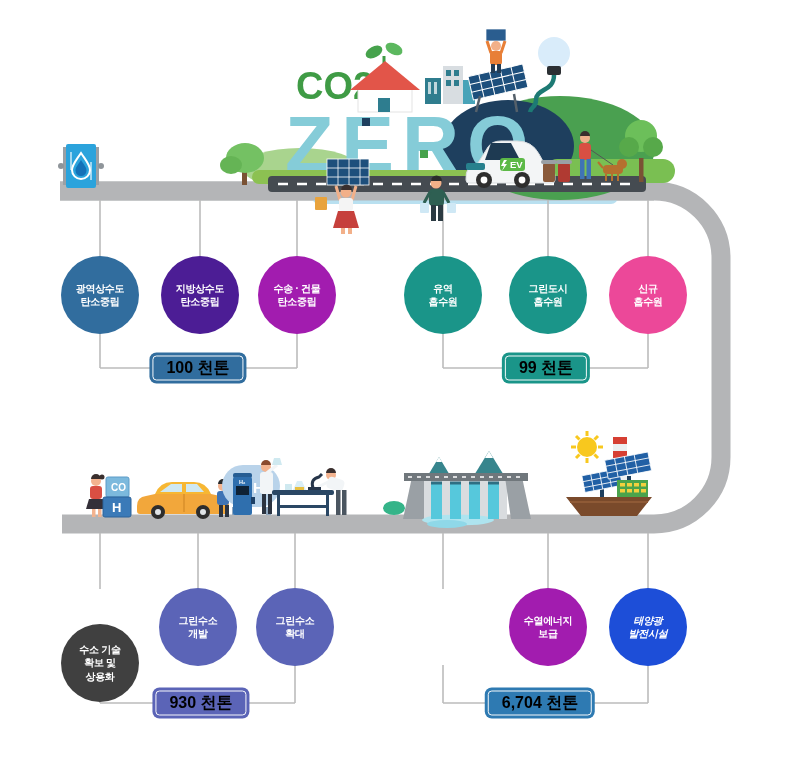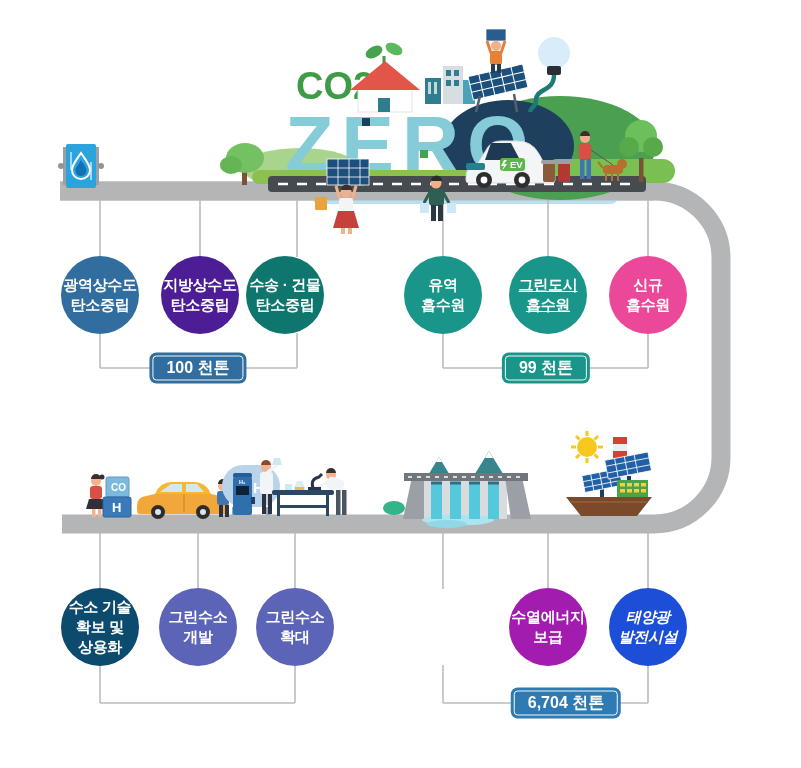--- a/index.html
+++ b/index.html
@@ -4,30 +4,30 @@
 <style>
   html,body{margin:0;padding:0;background:#fff;}
   #stage{
     position:relative;width:801px;height:768px;overflow:hidden;background:#ffffff;
     font-family:"Liberation Sans","DejaVu Sans",sans-serif;
   }
   #art{position:absolute;left:0;top:0;}
   .circle{
     position:absolute;width:78px;height:78px;border-radius:50%;
     display:flex;align-items:center;justify-content:center;text-align:center;
-    color:#fff;font-weight:700;font-size:15px;line-height:1.32;
+    color:#fff;font-weight:700;font-size:10px;line-height:1.32;
     white-space:pre-line;letter-spacing:-0.3px;
   }
   .ton-box{
     position:absolute;transform:translate(-50%,-50%);
     border-radius:7px;padding:3px;
   }
   .ton-box .inner{
     display:block;border:1.6px solid rgba(255,255,255,.95);border-radius:4px;
-    padding:1px 13px;font-size:16px;font-weight:700;color:#ffffff;white-space:nowrap;
+    padding:1px 13px;font-size:16px;font-weight:700;color:#000000;white-space:nowrap;
   }
   .hero-zero{font-weight:700;}
 </style>
 </head>
 <body>
 
 <div id="stage">
 
 <svg id="art" width="801" height="768" viewBox="0 0 801 768">
 
@@ -336,46 +336,49 @@
       <polygon points="566,497 652,497 637,516 581,516" fill="#7a4a2b"></polygon>
       <line x1="570" y1="502" x2="648" y2="502" stroke="#8f5a36" stroke-width="2"></line>
     </g>
   </g>
 </svg>
 
   <div class="circle" style="left: 61px; top: 256px; background-color: rgb(49, 109, 158);">광역상수도
 탄소중립</div>
   <div class="circle" style="left: 161px; top: 256px; background-color: #4c1d95;">지방상수도
 탄소중립</div>
-  <div class="circle" style="left: 246px; top: 256px; background-color: #0f766e;">수송 · 건물
+  <div class="circle" style="left: 258px; top: 256px; background-color: #a21caf;">수송 · 건물
 탄소중립</div>
 
   <div class="circle" style="left: 404px; top: 256px; background-color: rgb(26, 149, 137);">유역
 흡수원</div>
-  <div class="circle" style="left: 509px; top: 256px; background-color: rgb(26, 149, 137); text-decoration: underline;">그린도시
+  <div class="circle" style="left: 509px; top: 256px; background-color: rgb(26, 149, 137);">그린도시
 흡수원</div>
   <div class="circle" style="left: 609px; top: 256px; background-color: #ec4899;">신규
 흡수원</div>
 
-  <div class="circle" style="left: 61px; top: 588px; background-color: #0c4a6e;">수소 기술
+  <div class="circle" style="left: 61px; top: 624px; background-color: #404040;">수소 기술
 확보 및
 상용화</div>
   <div class="circle" style="left: 159px; top: 588px; background-color: rgb(91, 100, 183);">그린수소
 개발</div>
   <div class="circle" style="left: 256px; top: 588px; background-color: rgb(91, 100, 183);">그린수소
 확대</div>
 
   <div class="circle" style="left: 509px; top: 588px; background-color: #a21caf;">수열에너지
 보급</div>
   <div class="circle" style="left: 609px; top: 588px; background-color: #1d4ed8; font-style: italic;">태양광
 발전시설</div>
 
   <div class="ton-box" style="left: 198px; top: 368px; background-color: rgb(49, 109, 158);">
     <span class="inner">100 천톤</span>
   </div>
   <div class="ton-box" style="left: 546px; top: 368px; background-color: rgb(26, 149, 137);">
     <span class="inner">99 천톤</span>
   </div>
-  <div class="ton-box" style="left: 566px; top: 703px; background-color: rgb(46, 122, 178);">
+  <div class="ton-box" style="left: 201px; top: 703px; background-color: rgb(91, 100, 183);">
+    <span class="inner">930 천톤</span>
+  </div>
+  <div class="ton-box" style="left: 540px; top: 703px; background-color: rgb(46, 122, 178);">
     <span class="inner">6,704 천톤</span>
   </div>
 
 </div>
 
 </body></html>

